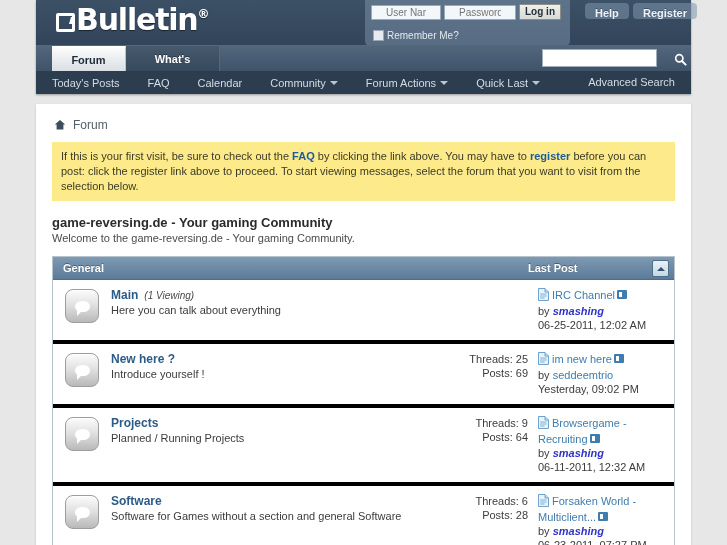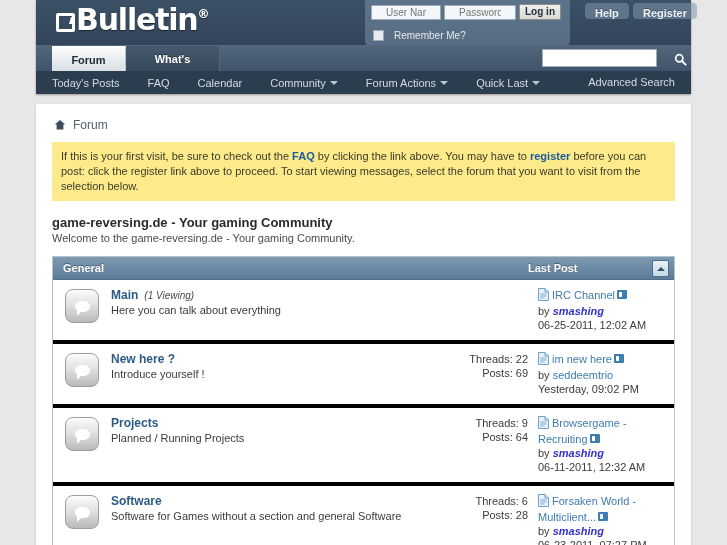--- a/index.html
+++ b/index.html
@@ -110,21 +110,21 @@
     background: linear-gradient(to bottom, #f0f0ec 0%, #d9d9d2 100%);
     border: 1px solid #8e8e88;
     border-radius: 1px;
     cursor: pointer;
     line-height: 14px;
     box-sizing: border-box;
   }
   .remember-row {
     display: flex;
     align-items: flex-start;
-    gap: 10px;
+    gap: 3px;
     margin-top: 10px;
     padding-left: 2px;
   }
   .checkbox {
     width: 11px;
     height: 11px;
     background: #e6ebef;
     border: 1px solid #9aa9b5;
     box-sizing: border-box;
   }
@@ -616,21 +616,21 @@
         <div class="f-icon">
           <span class="bubble-btn">
               <span class="bubble"></span>
             </span>
         </div>
         <div class="f-main">
           <span class="f-title">New here ?</span><span class="f-viewing"></span>
           <div class="f-desc">Introduce yourself !</div>
         </div>
         <div class="f-stats">
-          <div>Threads: 22</div>
+          <div>Threads: 25</div>
           <div>Posts: 69</div>
         </div>
         <div class="f-last">
           <div>
             <span class="doc-icon">
               <svg width="11" height="13" viewBox="0 0 11 13">
                 <path d="M0.5 0.5 H7 L10.5 4 V12.5 H0.5 Z" fill="#e8f2fa" stroke="#6fa3cc"></path>
                 <path d="M7 0.5 V4 H10.5" fill="#c5dcf0" stroke="#6fa3cc"></path>
                 <line x1="2.2" y1="6" x2="8.5" y2="6" stroke="#7fb0d6"></line>
                 <line x1="2.2" y1="8" x2="8.5" y2="8" stroke="#7fb0d6"></line>

